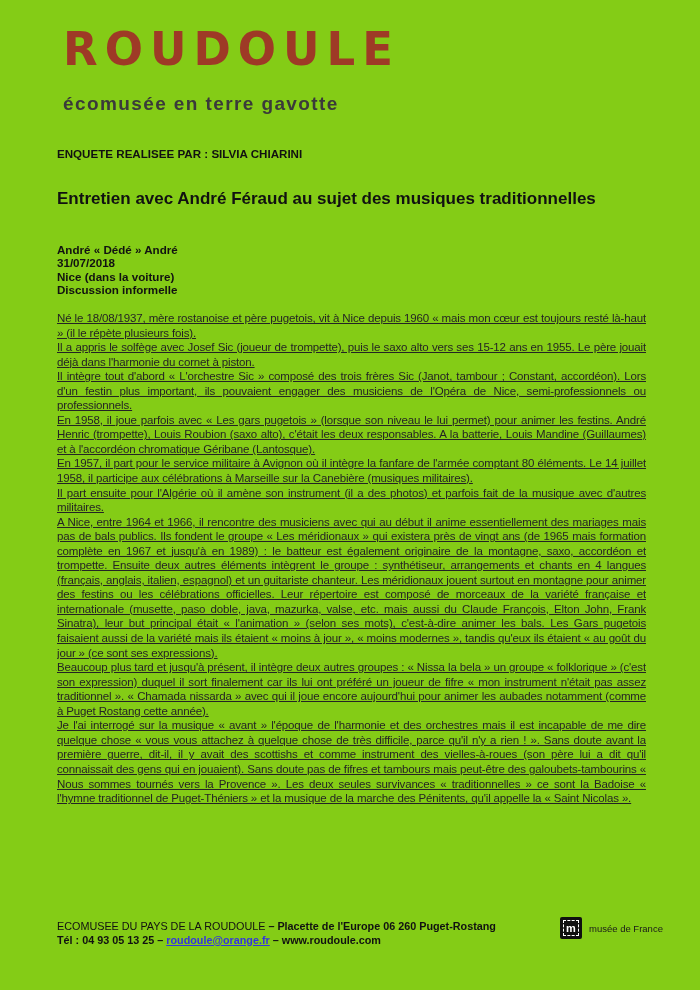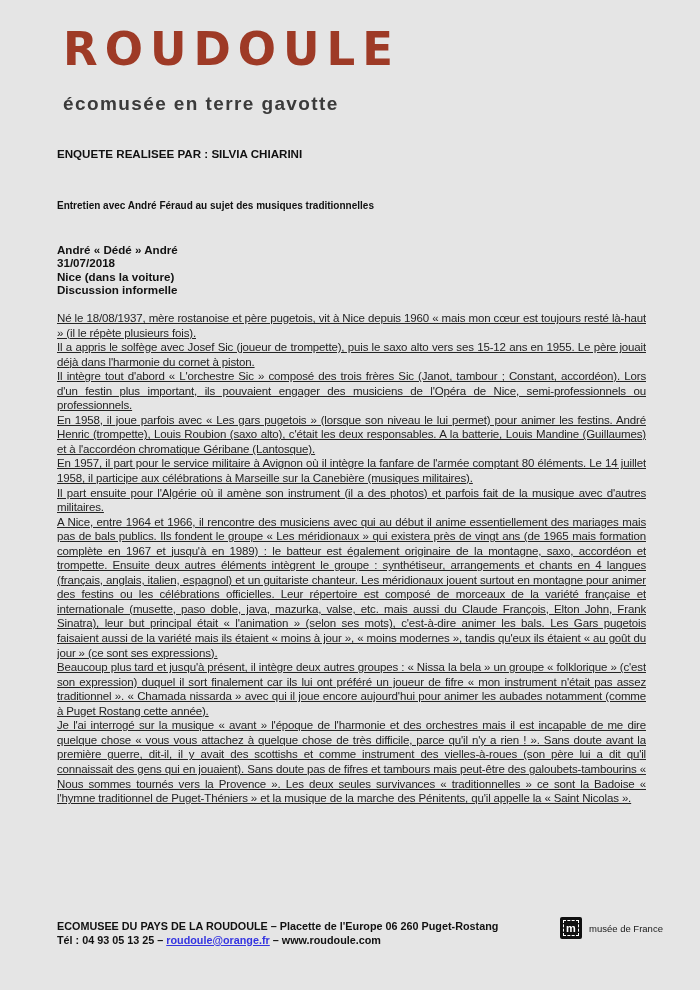--- a/index.html
+++ b/index.html
@@ -4,21 +4,21 @@
 <style>
   * { margin:0; padding:0; box-sizing:border-box; }
   html,body { width:700px; height:990px; }
   body {
     background:#ffffff;
     font-family:"Liberation Sans", sans-serif;
     color:#1e1e1e;
     position:relative;
     overflow:hidden;
   }
-  .page { position:absolute; inset:0; background:#e5e5e5; }
+  .page { position:absolute; inset:0; background:#84cc16; }
 
   
   .logo-block { position:absolute; left:63px; top:24px; }
   .logo-title {
     font-family:"DejaVu Sans", sans-serif;
     font-weight:800;
     font-size:45px;
     line-height:48px;
     color:#9e3a26;
     letter-spacing:7px;
@@ -33,22 +33,22 @@
     margin-top:21px;
     font-weight:bold;
   }
 
   
   .enquete-line {
     position:absolute; left:57px; top:147px;
     font-size:11.6px; font-weight:bold; color:#111;text-align:center;
   }
   .interview-title {
-    position:absolute; left:57px; top:200px;
-    font-size:10px; font-weight:bold; color:#111;
+    position:absolute; left:57px; top:189px;
+    font-size:17px; font-weight:bold; color:#111;
   }
   .meta-block {
     position:absolute; left:57px; top:243px;
     font-size:11.6px; font-weight:bold; color:#111;
     line-height:13.3px;
   }
 
   
   .body-text {
     position:absolute; left:57px; top:311px;
@@ -59,21 +59,21 @@
     color:#242424;
   }
   .body-text p { margin:0;text-decoration:underline; }
 
   
   .footer {
     position:absolute; left:57px; top:920px; width:490px;
     font-size:10.8px; line-height:13.8px; color:#111;
     font-weight:bold;
   }
-  .footer .org { font-weight:bold; }
+  .footer .org { font-weight:normal; }
   .email-link { color:#3434e0; text-decoration:underline; }
 
   .musee-logo {
     position:absolute; left:560px; top:917px;
     display:flex; align-items:center; gap:7px;
   }
   .musee-square {
     width:22px; height:22px; background:#101010;
     position:relative; display:flex; align-items:center; justify-content:center;
     color:#ffffff; font-size:11px; font-weight:bold;

